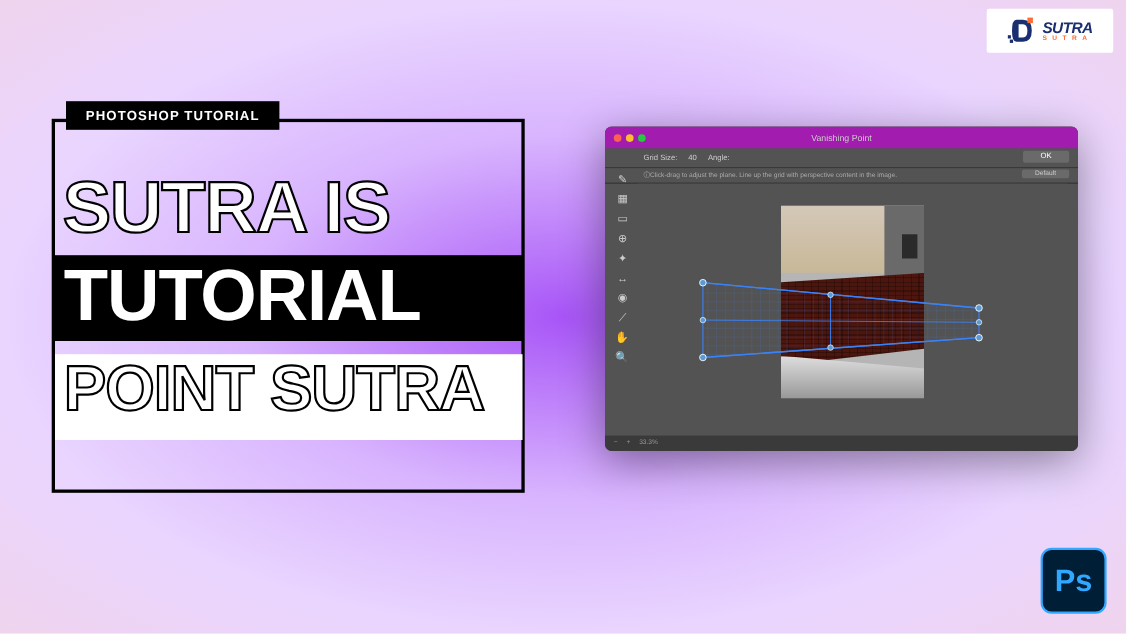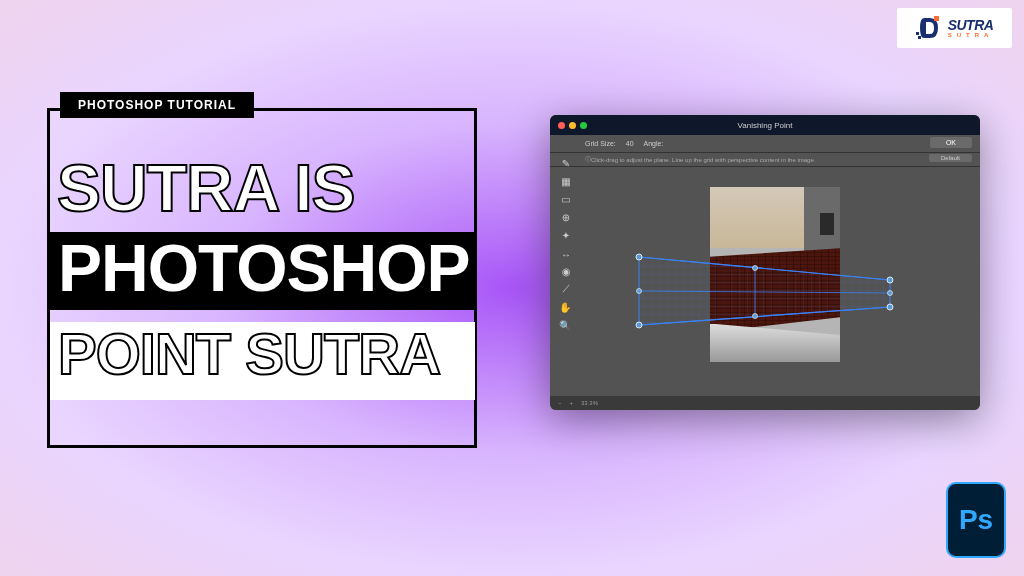--- a/index.html
+++ b/index.html
@@ -88,21 +88,21 @@
       top: 115px;
       width: 430px;
       height: 295px;
       background: #535353;
       border-radius: 6px;
       box-shadow: 0 10px 40px rgba(0,0,0,0.4);
       overflow: hidden;
     }
     .window-titlebar {
       height: 20px;
-      background: #0f172a;
+      background: #a21caf;
       display: flex;
       align-items: center;
       padding: 0 8px;
       position: relative;
     }
     .traffic-lights {
       display: flex;
       gap: 4px;
     }
     .traffic-light {
@@ -309,42 +309,42 @@
       font-weight: bold;
       letter-spacing: 5px;
     }
     
     
     .ps-badge {
       position: absolute;
       right: 18px;
       bottom: 18px;
       width: 60px;
-      height: 76px;
+      height: 60px;
       background: #001e36;
       border: 2px solid #31a8ff;
       border-radius: 10px;
       display: flex;
       align-items: center;
       justify-content: center;
     }
     .ps-text {
       font-size: 28px;
       font-weight: bold;
       color: #31a8ff;
     }
   </style>
 </head>
 <body>
 
 <div class="title-block"></div>
 <div class="tutorial-label">PHOTOSHOP TUTORIAL</div>
 <div class="what-is">SUTRA IS</div>
 <div class="vanishing-bg"></div>
-<div class="vanishing">PHOTOSHOP</div>
+<div class="vanishing">TUTORIAL</div>
 <div class="point-filter-bg"></div>
 <div class="point-filter">POINT SUTRA</div>
 
 <div class="window">
   <div class="window-titlebar">
     <div class="traffic-lights">
       <div class="traffic-light tl-red"></div>
       <div class="traffic-light tl-yellow"></div>
       <div class="traffic-light tl-green"></div>
     </div>

